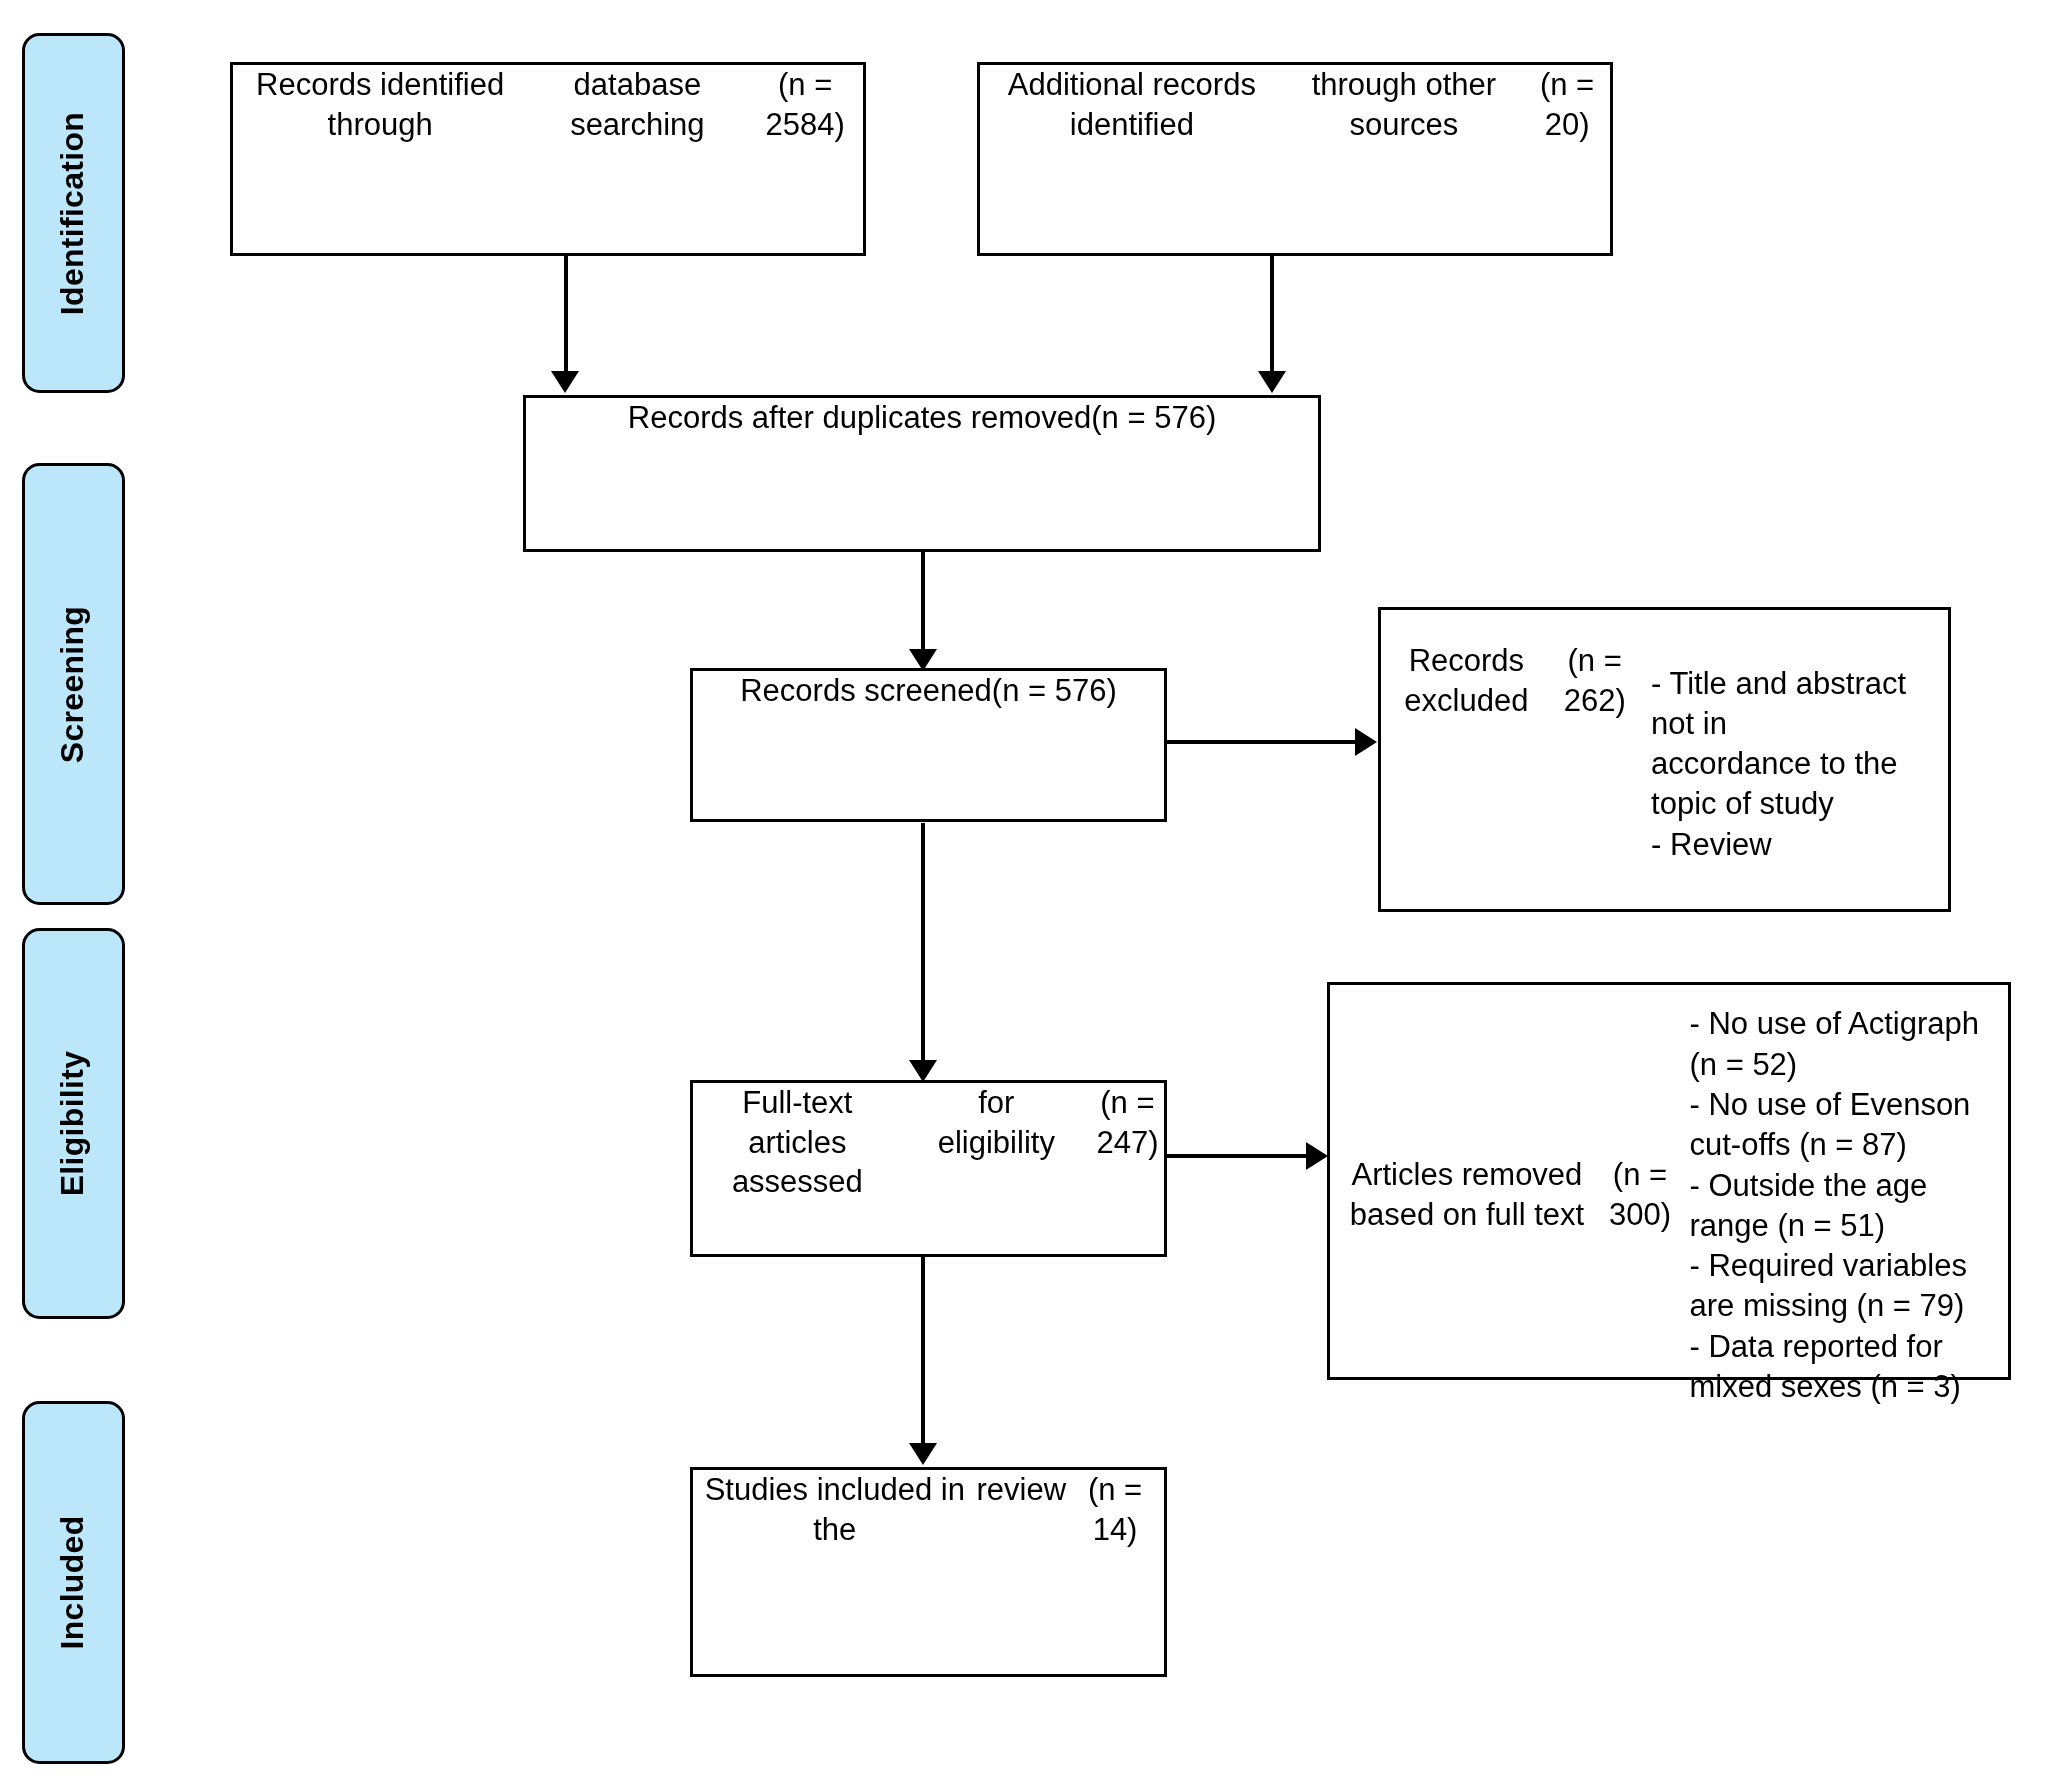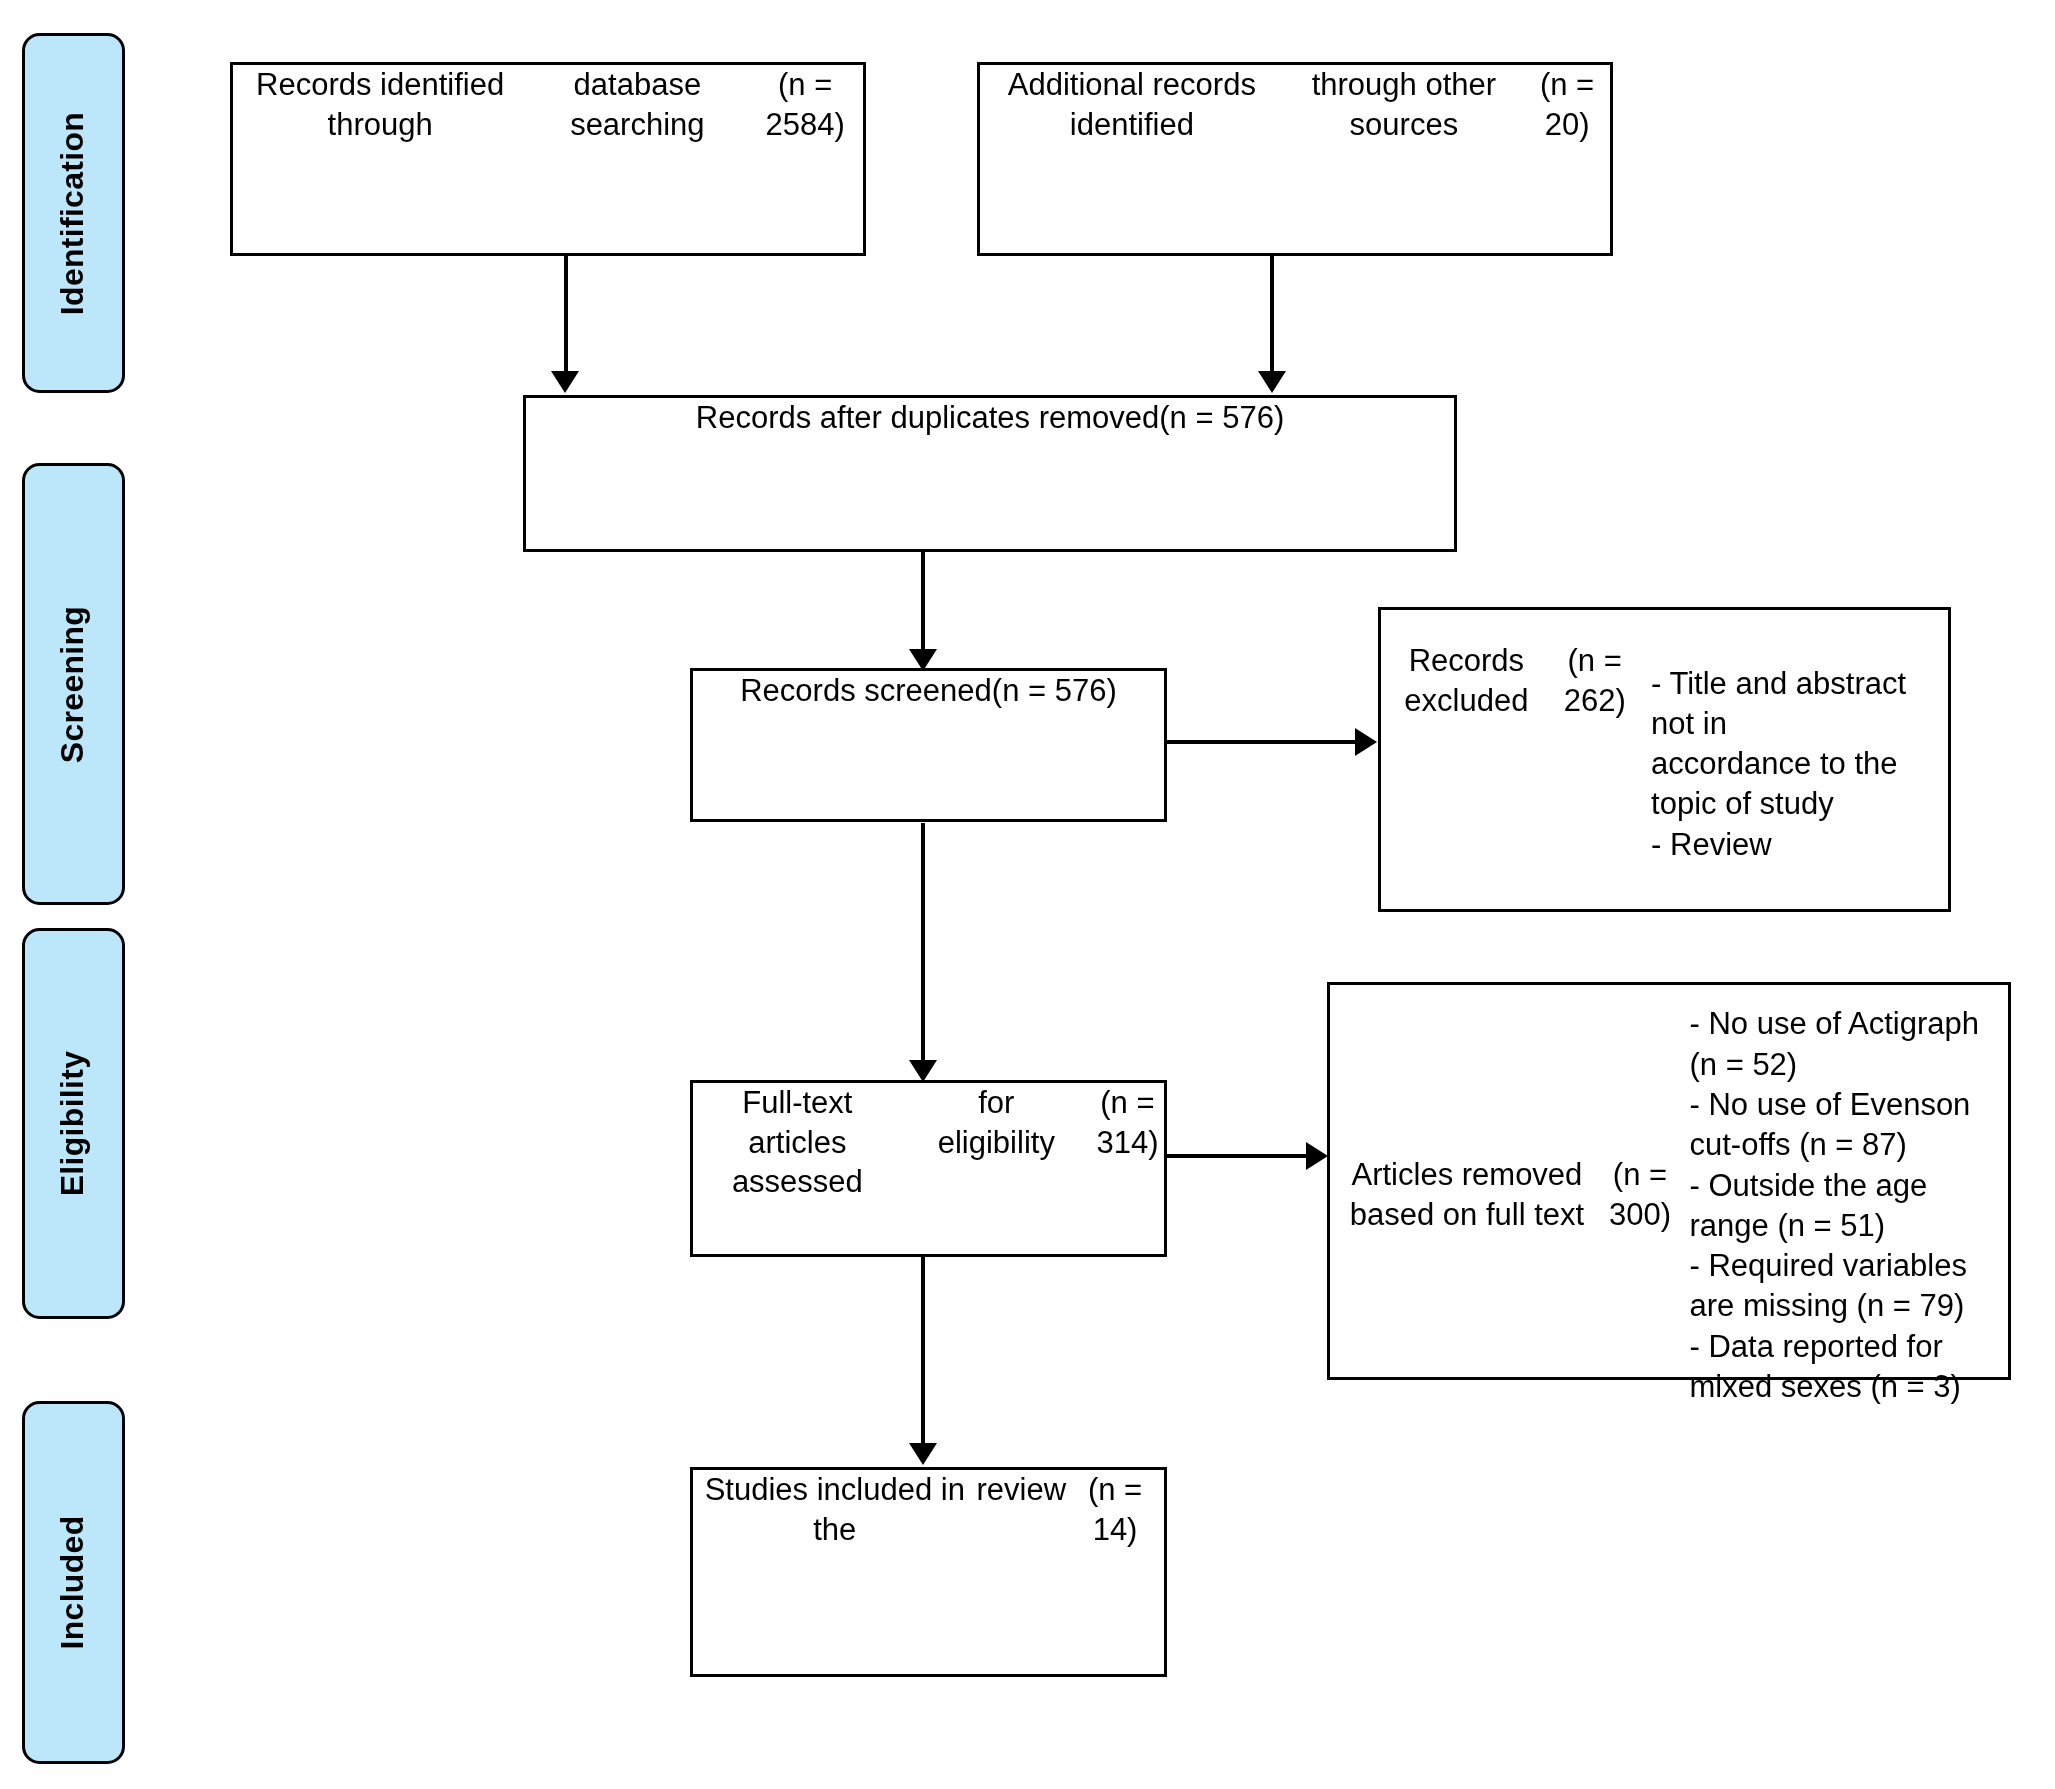--- a/index.html
+++ b/index.html
@@ -118,21 +118,21 @@
     <div class="box-line">through other sources</div>
     <div class="box-line">(n = 20)</div>
   </div>
 
   <div class="conn conn-v" style="left:564px; top:256px; height:118px;"></div>
   <div class="arrow-down" style="left:551px; top:371px;"></div>
 
   <div class="conn conn-v" style="left:1270px; top:256px; height:118px;"></div>
   <div class="arrow-down" style="left:1258px; top:371px;"></div>
 
-  <div class="flow-box" style="left:523px; top:395px; width:934px; height:157px;">
+  <div class="flow-box" style="left:523px; top:395px; width:798px; height:157px;">
     <div class="box-line">Records after duplicates removed</div>
     <div class="box-line">(n = 576)</div>
   </div>
 
   <div class="conn conn-v" style="left:921px; top:552px; height:100px;"></div>
   <div class="arrow-down" style="left:909px; top:649px;"></div>
 
   <div class="flow-box" style="left:690px; top:668px; width:477px; height:154px;">
     <div class="box-line">Records screened</div>
     <div class="box-line">(n = 576)</div>
@@ -150,21 +150,21 @@
       <div class="box-line left">- Review</div>
     </div>
   </div>
 
   <div class="conn conn-v" style="left:921px; top:823px; height:242px;"></div>
   <div class="arrow-down" style="left:909px; top:1060px;"></div>
 
   <div class="flow-box" style="left:690px; top:1080px; width:477px; height:177px;gap:36px;">
     <div class="box-line">Full-text articles assessed</div>
     <div class="box-line">for eligibility</div>
-    <div class="box-line">(n = 314)</div>
+    <div class="box-line">(n = 247)</div>
   </div>
 
   <div class="conn conn-h" style="left:1167px; top:1154px; width:141px;"></div>
   <div class="arrow-right" style="left:1306px; top:1142px;"></div>
 
   <div class="flow-box" style="left:1327px; top:982px; width:684px; height:398px; justify-content:flex-start; padding-top:27px;align-items:center;">
     <div class="box-line">Articles removed based on full text</div>
     <div class="box-line">(n = 300)</div>
     <div class="bullets">
       <div class="box-line left">- No use of Actigraph (n = 52)</div>

